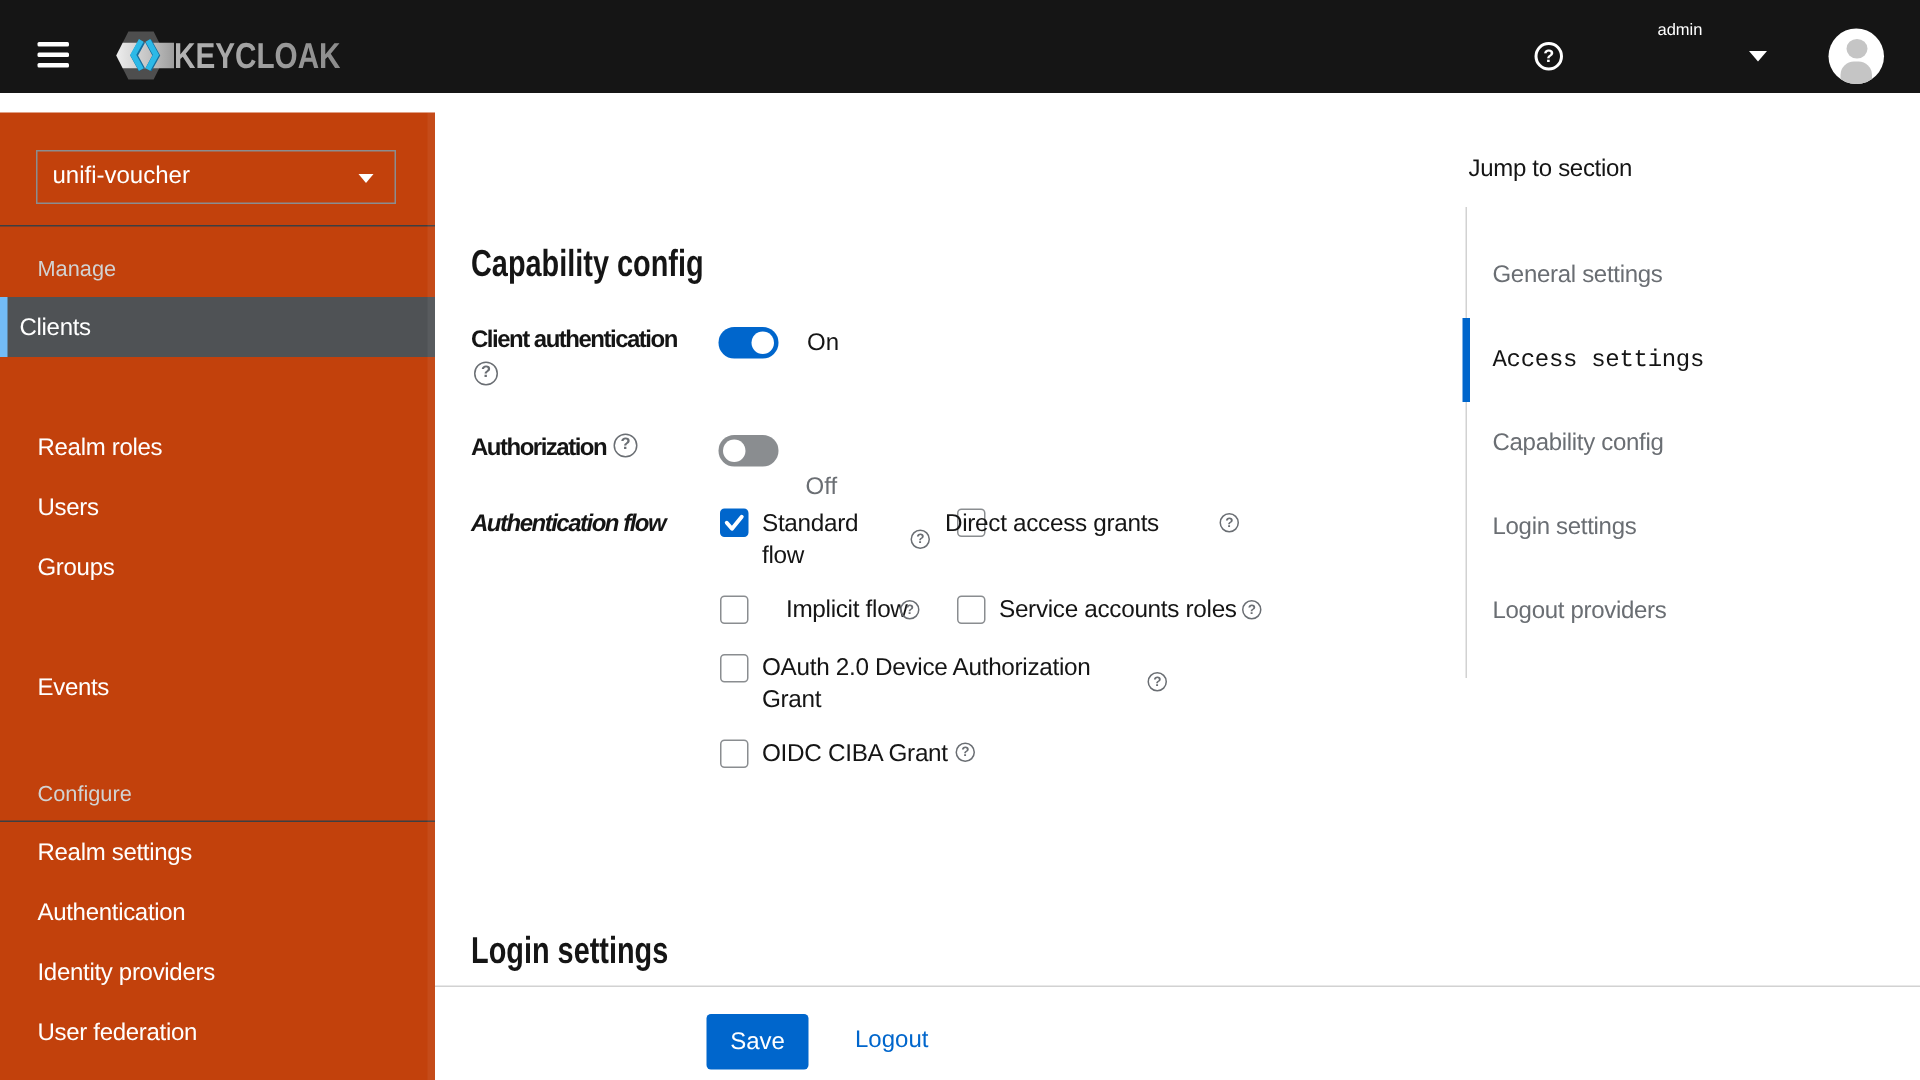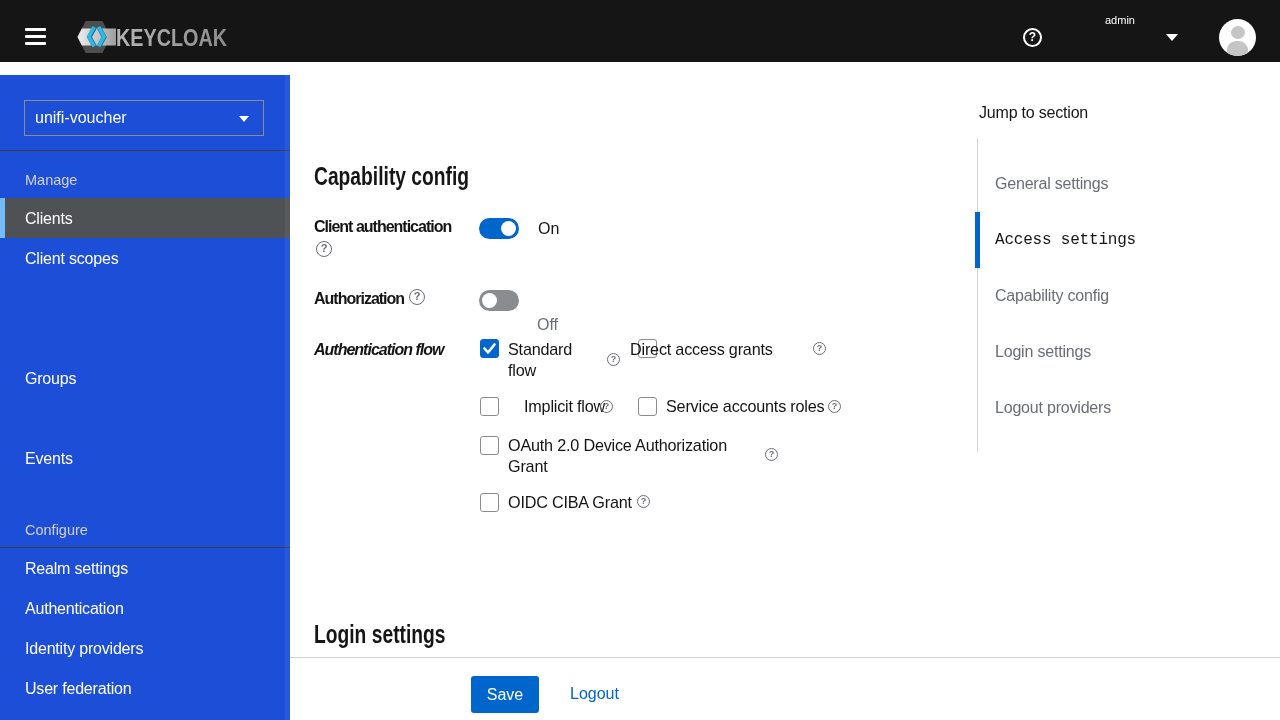--- a/index.html
+++ b/index.html
@@ -11,27 +11,27 @@
 #burger span { position:absolute; left:25px; width:21px; height:3px; background:#fff; border-radius:1px; }
 #logo { position:absolute; left:77px; top:20px; }
 #helpcirc { position:absolute; left:1023px; top:28px; width:19px; height:19px; border:2px solid #fff; border-radius:50%; color:#fff; font-size:12px; font-weight:bold; text-align:center; line-height:15px; }
 #adminname { position:absolute; left:1105px; top:14px; color:#fff; font-size:11px; }
 #admincaret { position:absolute; left:1166px; top:34px; width:0; height:0; border-left:6px solid transparent; border-right:6px solid transparent; border-top:7px solid #fff; }
 #avatar { position:absolute; left:1219px; top:19px; width:37px; height:37px; background:#fff; border-radius:50%; overflow:hidden; }
 #avatar .head { position:absolute; left:11.5px; top:7px; width:14px; height:13px; background:#c5c5c5; border-radius:50%; }
 #avatar .bodyp { position:absolute; left:8px; top:22px; width:21px; height:18px; background:#c5c5c5; border-radius:9px 9px 0 0; }
 
 
-#sidebar { position:absolute; left:0; top:75px; width:290px; height:645px; background:#1d4ed8; }
+#sidebar { position:absolute; left:0; top:75px; width:290px; height:645px; background:#c2410c; }
 #realmsel { position:absolute; left:24px; top:25px; width:240px; height:36px; border:1px solid #8a8d90; color:#fff; font-size:16px; line-height:34px; padding-left:10px; }
 #realmsel .caret { position:absolute; right:14px; top:15px; width:0; height:0; border-left:5px solid transparent; border-right:5px solid transparent; border-top:6px solid #fff; }
 .navdiv { position:absolute; left:0; width:290px; height:1px; background:#3c3f42; }
 .sectitle { position:absolute; left:25px; color:#d2d2d2; font-size:14.5px; line-height:17px; }
 .navitem { position:absolute; left:0; width:290px; height:40px; line-height:41px; padding-left:25px; color:#fff; font-size:16px; letter-spacing:-.2px; }
-.navitem.sel { background:#4f5255; border-left:5px solid #73bcf7; padding-left:20px; }
+.navitem.sel { background:#4f5255; border-left:5px solid #73bcf7; padding-left:8px; }
 h1.sect { position:absolute; color:#151515; font-size:25px; font-weight:bold; transform:scaleX(.77); transform-origin:left center; white-space:nowrap; }
 .flabel { position:absolute; color:#151515; font-size:16px; font-weight:bold; letter-spacing:-1px; }
 .qicon { position:absolute; border:1.5px solid #6a6e73; border-radius:50%; color:#6a6e73; text-align:center; font-weight:bold; }
 .q16 { width:16px; height:16px; font-size:11px; line-height:13px; }
 .q13 { width:13px; height:13px; font-size:9px; line-height:10px; }
 .toggle { position:absolute; width:40px; height:21px; border-radius:10.5px; }
 .toggle .knob { position:absolute; top:3px; width:15px; height:15px; border-radius:50%; background:#fff; }
 .on { background:#0066cc; } .on .knob { right:3px; }
 .off { background:#8a8d90; } .off .knob { left:3px; }
 .tstate { position:absolute; font-size:16px; }
@@ -88,21 +88,22 @@
       <div class="bodyp"></div>
     </div>
 </div>
 
 <div id="sidebar">
   <div id="realmsel">unifi-voucher<span class="caret"></span></div>
   <div class="navdiv" style="top:75px"></div>
   <div class="sectitle" style="top:97px">Manage</div>
   <div class="navdiv" style="top:123px"></div>
   <div class="navitem sel" style="top:123px">Clients</div>
-  <div class="navitem" style="top:163px">Client scopes</div>
+  <div class="navitem" style="top:203px">Realm roles</div>
+  <div class="navitem" style="top:243px">Users</div>
   <div class="navitem" style="top:283px">Groups</div>
   <div class="navitem" style="top:363px">Events</div>
   <div class="sectitle" style="top:447px">Configure</div>
   <div class="navdiv" style="top:472px"></div>
   <div class="navitem" style="top:473px">Realm settings</div>
   <div class="navitem" style="top:513px">Authentication</div>
   <div class="navitem" style="top:553px">Identity providers</div>
   <div class="navitem" style="top:593px">User federation</div>
   <div style="position:absolute; right:0; top:0; width:5px; height:645px; background:rgba(255,255,255,0.055);"></div>
 </div>

